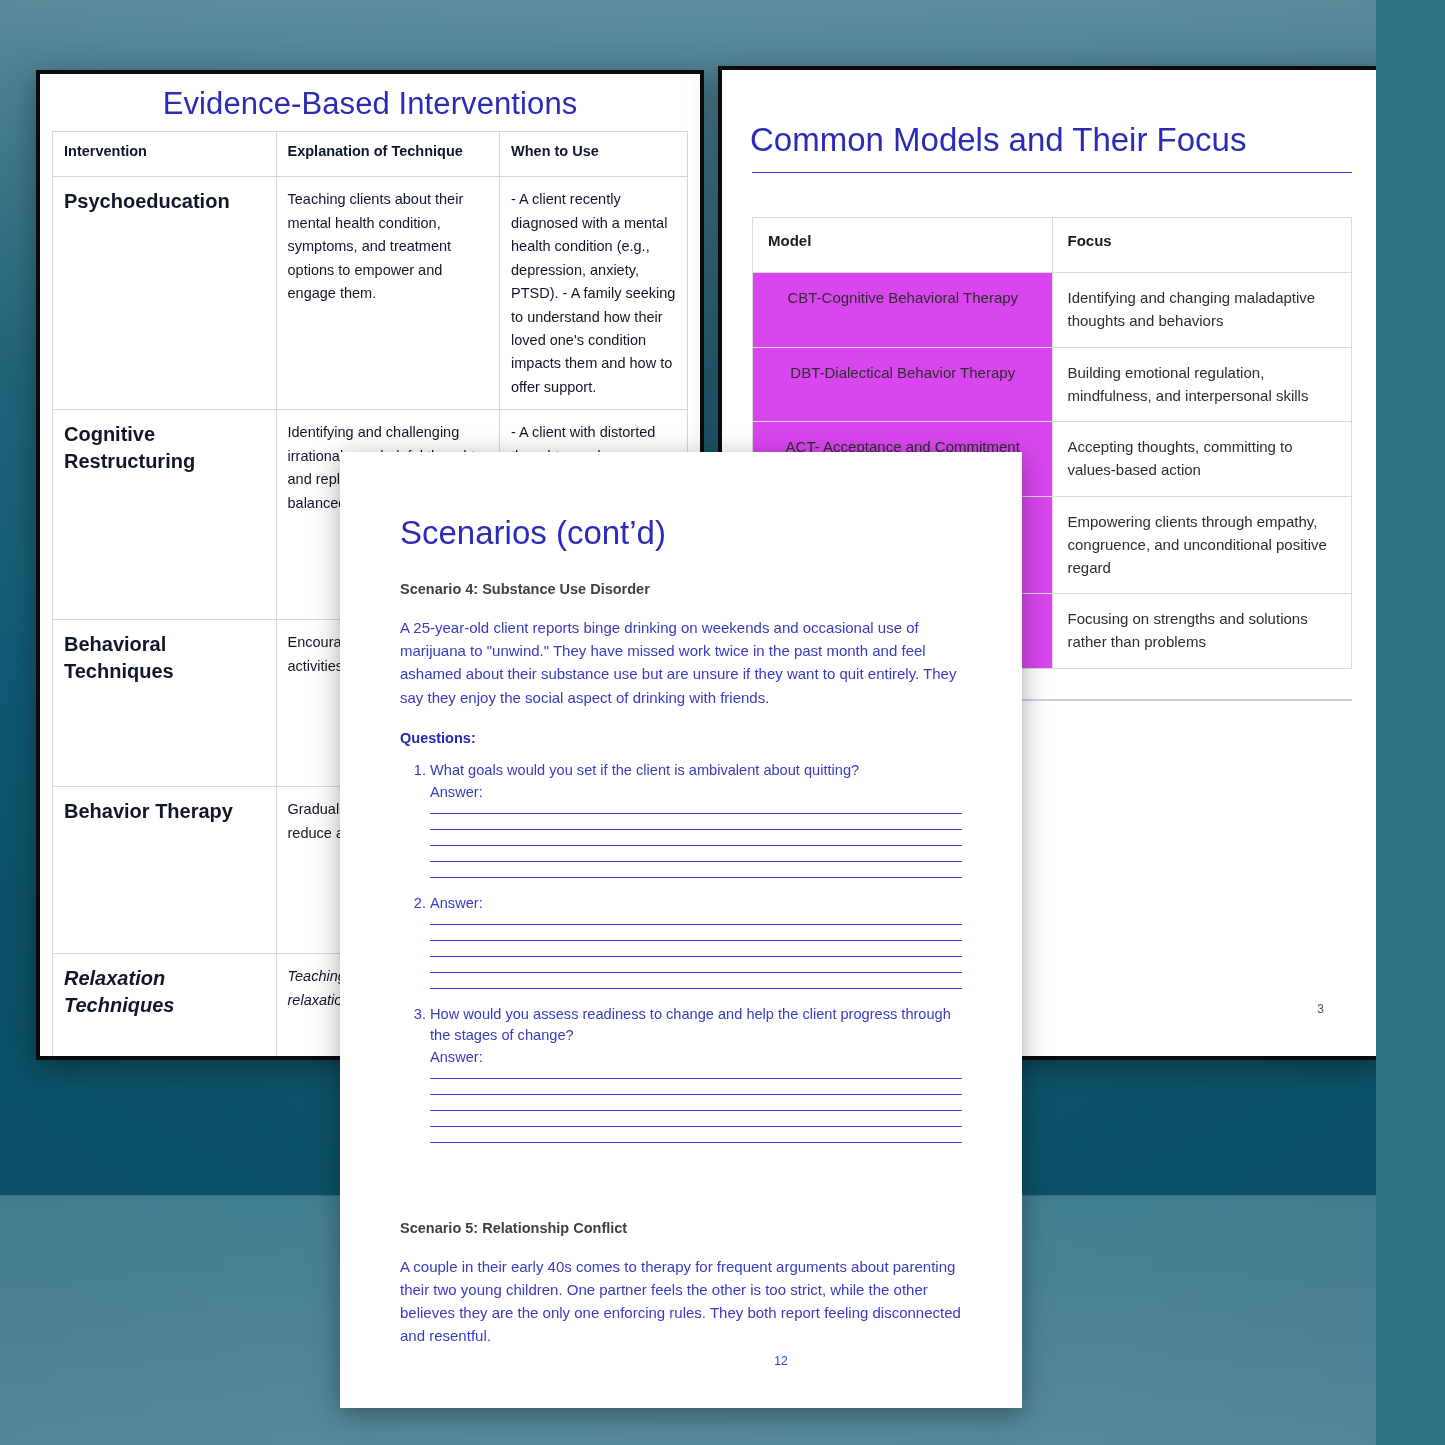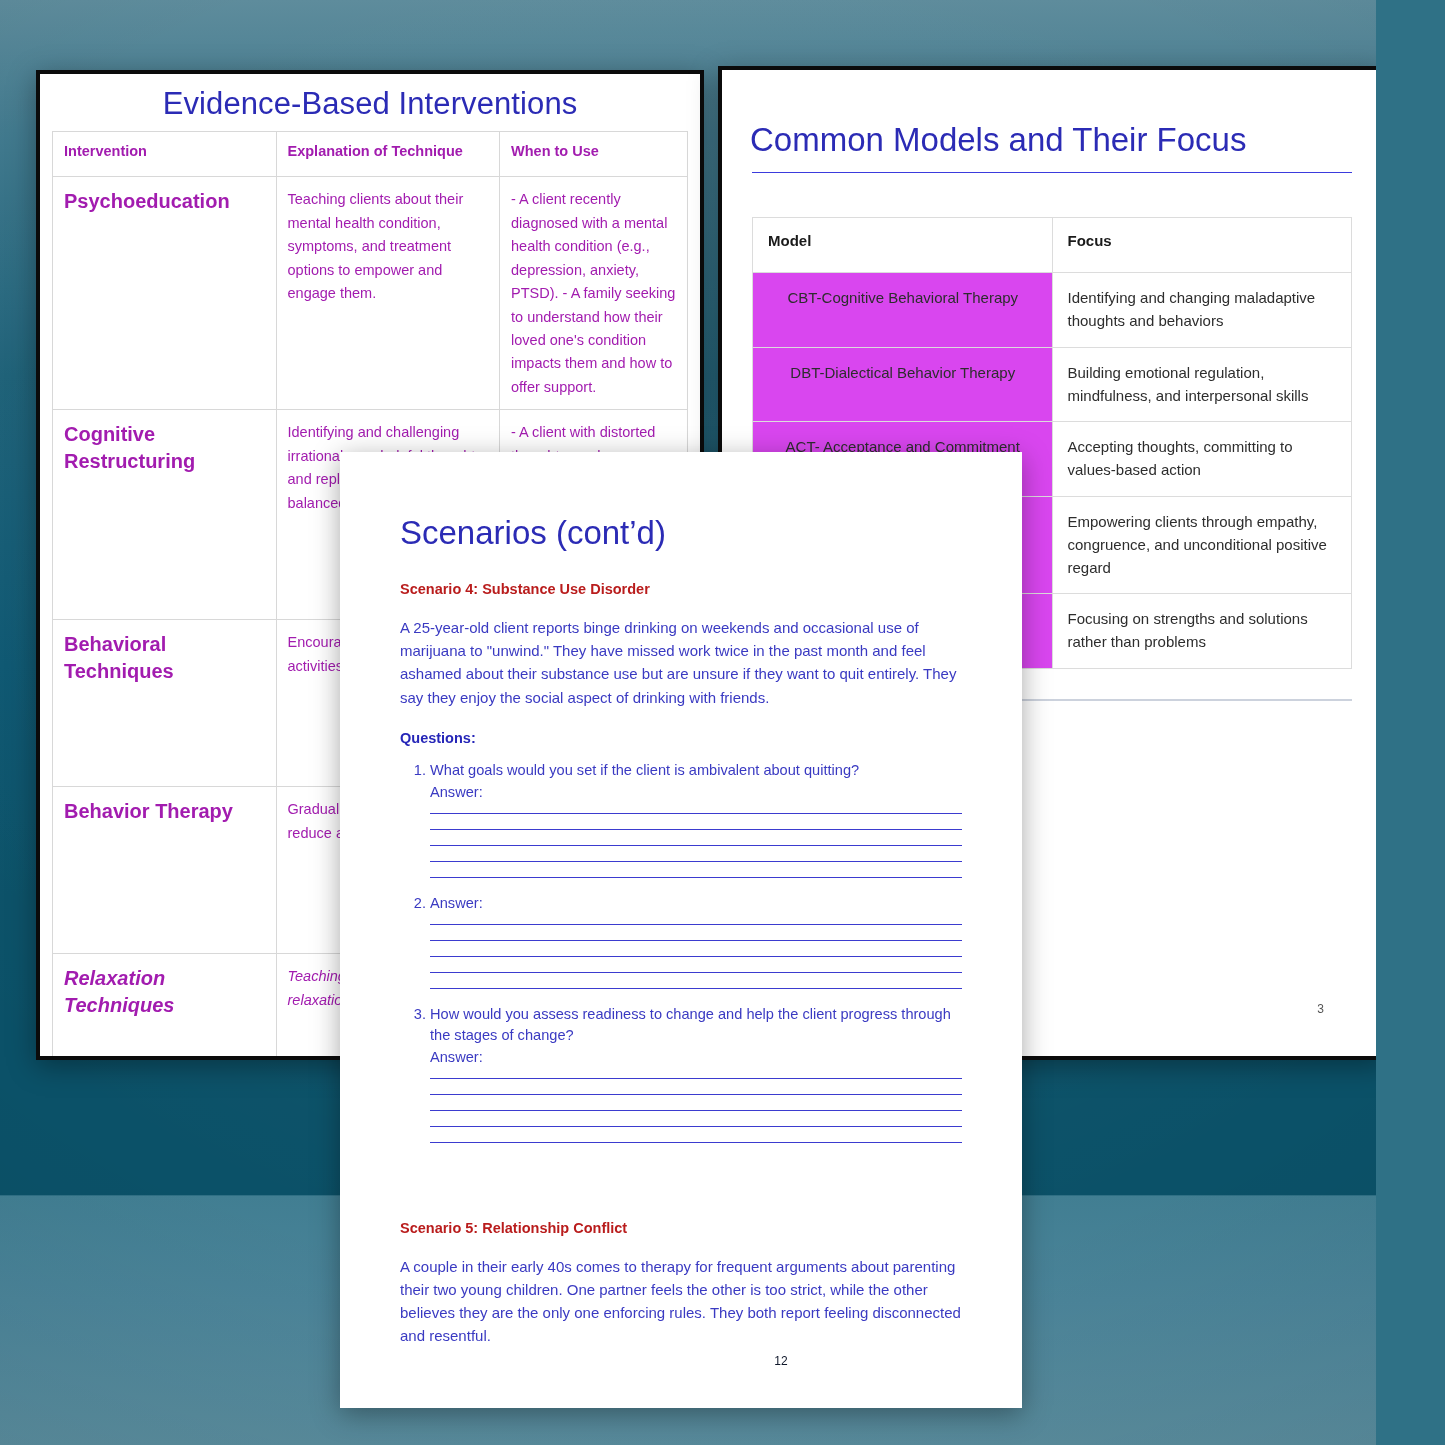--- a/index.html
+++ b/index.html
@@ -30,21 +30,21 @@
     text-align:center;color:#2b2bb5;font-size:31px;letter-spacing:.1px;
     font-weight:400;margin:3px 0 10px 0;line-height:1.1;
     font-family:"Liberation Sans", sans-serif;
   }
   table.itab{width:100%;border-collapse:collapse;table-layout:fixed;}
   table.itab col.c1{width:35.2%;}
   table.itab col.c2{width:35.2%;}
   table.itab col.c3{width:29.6%;}
   table.itab th,table.itab td{
     border:1px solid #d8d8d8;vertical-align:top;
-    padding:11px 10px 10px 11px;color:#a21caf;
+    padding:11px 10px 10px 11px;color:#0f172a;
   }
   table.itab th{
     font-size:14.5px;font-weight:bold;text-align:left;height:23px;
   }
   table.itab td.name{font-size:20px;font-weight:bold;line-height:1.35;}
   table.itab td.body{font-size:14.5px;font-weight:400;line-height:1.62;}
   .row-h-1 td{height:128px;}
   .row-h-2 td{height:153px;}
   .row-h-3 td{height:145px;}
   .row-h-4 td{height:145px;}
@@ -69,31 +69,31 @@
   }
   table.mtab td{font-size:15px;line-height:1.52;color:#2d2d2d;font-weight:400;}
   table.mtab td.model{background:#d946ef;text-align:center;}
   .r-footrule{height:0;border-top:2px solid #ccd2dd;margin:30px 16px 0 16px;}
   .r-pagenum{position:absolute;right:58px;bottom:40px;font-size:12px;color:#555;}
 
   
   #doc-mid{left:340px;top:452px;width:682px;height:956px;}
   #doc-mid .inner{padding:0 32px;}
   .m-title{color:#2b2bb5;font-size:33px;font-weight:400;margin:63px 0 0 28px;line-height:1.1;}
-  .m-scn-head{color:#b91c1c;font-size:14.5px;font-weight:bold;margin:30px 0 0 28px;}
+  .m-scn-head{color:#404040;font-size:14.5px;font-weight:bold;margin:30px 0 0 28px;}
   .m-para{color:#3a3ac2;font-size:15px;line-height:1.54;margin:19px 28px 0 28px;}
   .m-q-label{color:#2626b8;font-size:14.5px;font-weight:bold;margin:21px 0 0 28px;}
   ol.m-list{margin:14px 28px 0 28px;padding-left:30px;}
   ol.m-list>li{color:#3a3ac2;font-size:14.6px;line-height:1.42;margin-bottom:4px;}
   ol.m-list>li::marker{color:#3a3ac2;}
   .m-ans{color:#3a3ac2;font-size:14.6px;margin-top:2px;}
   .m-lines{margin-top:10px;}
   .m-lines .ln{height:0;border-top:1.6px solid #3b3bcf;margin-bottom:15px;}
   .m-pagenum{position:absolute;left:0;right:0;bottom:40px;text-align:center;
-    font-size:12px;color:#0f172a;padding-left:200px;}
+    font-size:12px;color:#1d4ed8;padding-left:200px;}
   .m-gap{height:32px;}
 </style>
 </head>
 <body>
 
 <div class="stage">
   <div class="bg"></div>
   <div class="bg-vignette"></div>
 
   <div class="doc framed shadowed" id="doc-left">

